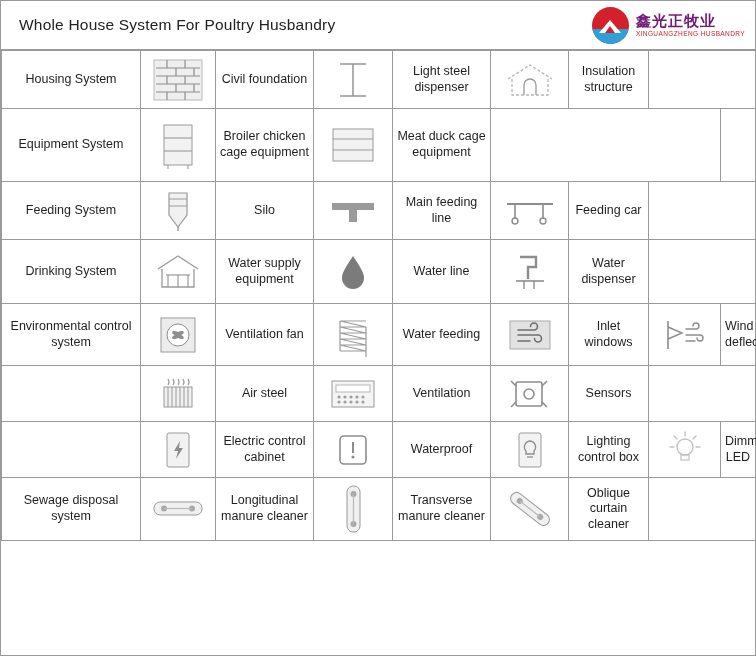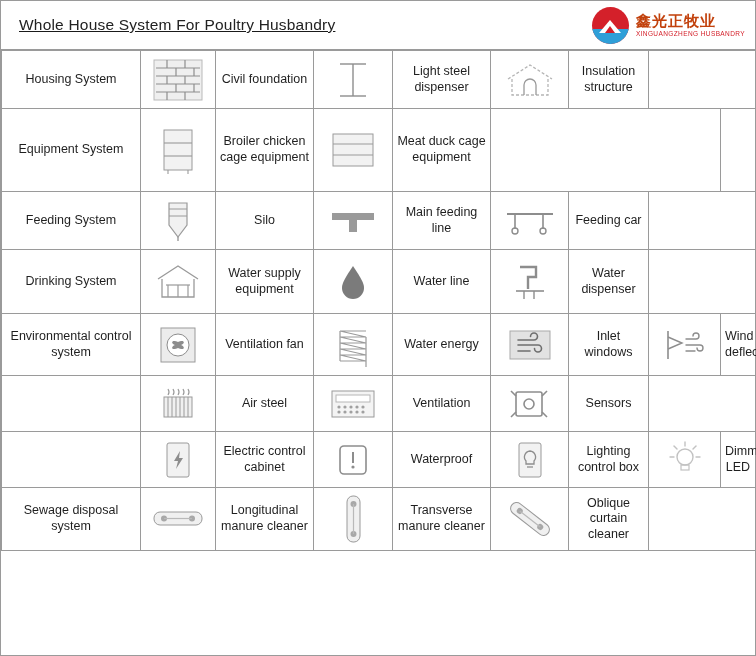--- a/index.html
+++ b/index.html
@@ -23,21 +23,20 @@
     background: #fff;
   }
   
   .header {
     position: relative;
     height: 49px;
     border-bottom: 1px solid #9a9a9a;
     display: flex;
     align-items: center;
     box-sizing: border-box;
-    text-decoration: underline;
   }
   .header-title {
     padding-left: 18px;
     font-size: 15.5px;
     letter-spacing: .2px;
     color: #222;
   }
   .logo {
     position: absolute;
     right: 10px;
@@ -79,21 +78,21 @@
     width: 0; height: 0;
     border-left: 5px solid transparent;
     border-right: 5px solid transparent;
     border-bottom: 7px solid #d4202a;
   }
   .logo-text {
     line-height: 1.05;
   }
   .logo-cn {
     font-size: 15px;
-    color: #c2410c;
+    color: #701a75;
     font-weight: bold;
     letter-spacing: 1px;
   }
   .logo-en {
     font-size: 6.5px;
     color: #d4202a;
     letter-spacing: .4px;
     margin-top: 2px;
   }
   
@@ -202,21 +201,21 @@
         <svg class="ic" width="60" height="42" viewBox="0 0 60 42">
           <path d="M8 20 L30 6 L52 20" fill="none" stroke="#b5b5b5" stroke-width="1.3" stroke-dasharray="3 2"></path>
           <path d="M12 20 L12 36 L48 36 L48 20" fill="none" stroke="#b5b5b5" stroke-width="1.3" stroke-dasharray="3 2"></path>
           <path d="M24 36 L24 26 a6 6 0 0 1 12 0 L36 36" fill="none" stroke="#9a9a9a" stroke-width="1.3"></path>
         </svg>
       </td>
       <td>Insulation structure</td>
       <td class="blank" colspan="2"></td>
     </tr>
 
-    <tr style="height:83px">
+    <tr style="height:73px">
       <td class="cat">Equipment System</td>
       <td class="icon">
         <svg class="ic" width="48" height="56" viewBox="0 0 48 56">
           <rect x="10" y="8" width="28" height="40" fill="#f2f2f2" stroke="#9a9a9a"></rect>
           <g stroke="#9a9a9a" stroke-width="1.1">
             <line x1="10" y1="21" x2="38" y2="21"></line>
             <line x1="10" y1="34" x2="38" y2="34"></line>
           </g>
           <g stroke="#9a9a9a" stroke-width="1.1">
             <line x1="14" y1="48" x2="14" y2="52"></line>
@@ -316,21 +315,21 @@
       </td>
       <td>Ventilation fan</td>
       <td class="icon">
         <svg class="ic" width="44" height="48" viewBox="0 0 44 48">
           <g stroke="#9a9a9a" stroke-width="1.2" fill="none">
             <path d="M9 10 l26 0 M9 10 l26 6 M9 16 l26 0 M9 16 l26 6 M9 22 l26 0 M9 22 l26 6 M9 28 l26 0 M9 28 l26 6 M9 34 l26 0 M9 34 l26 6 M9 40 l26 0"></path>
             <path d="M9 10 l0 30 M35 16 l0 30"></path>
           </g>
         </svg>
       </td>
-      <td>Water energy</td>
+      <td>Water feeding</td>
       <td class="icon">
         <svg class="ic" width="52" height="40" viewBox="0 0 52 40">
           <rect x="6" y="6" width="40" height="28" fill="#e2e2e2" stroke="#a9a9a9"></rect>
           <g stroke="#6f6f6f" stroke-width="1.6" fill="none" stroke-linecap="round">
             <path d="M14 15 h16 a3.5 3.5 0 1 0 -3.5 -3.5"></path>
             <path d="M14 20 h20 a3.5 3.5 0 1 1 -3.5 3.5"></path>
             <path d="M14 26 h12"></path>
           </g>
         </svg>
       </td>

